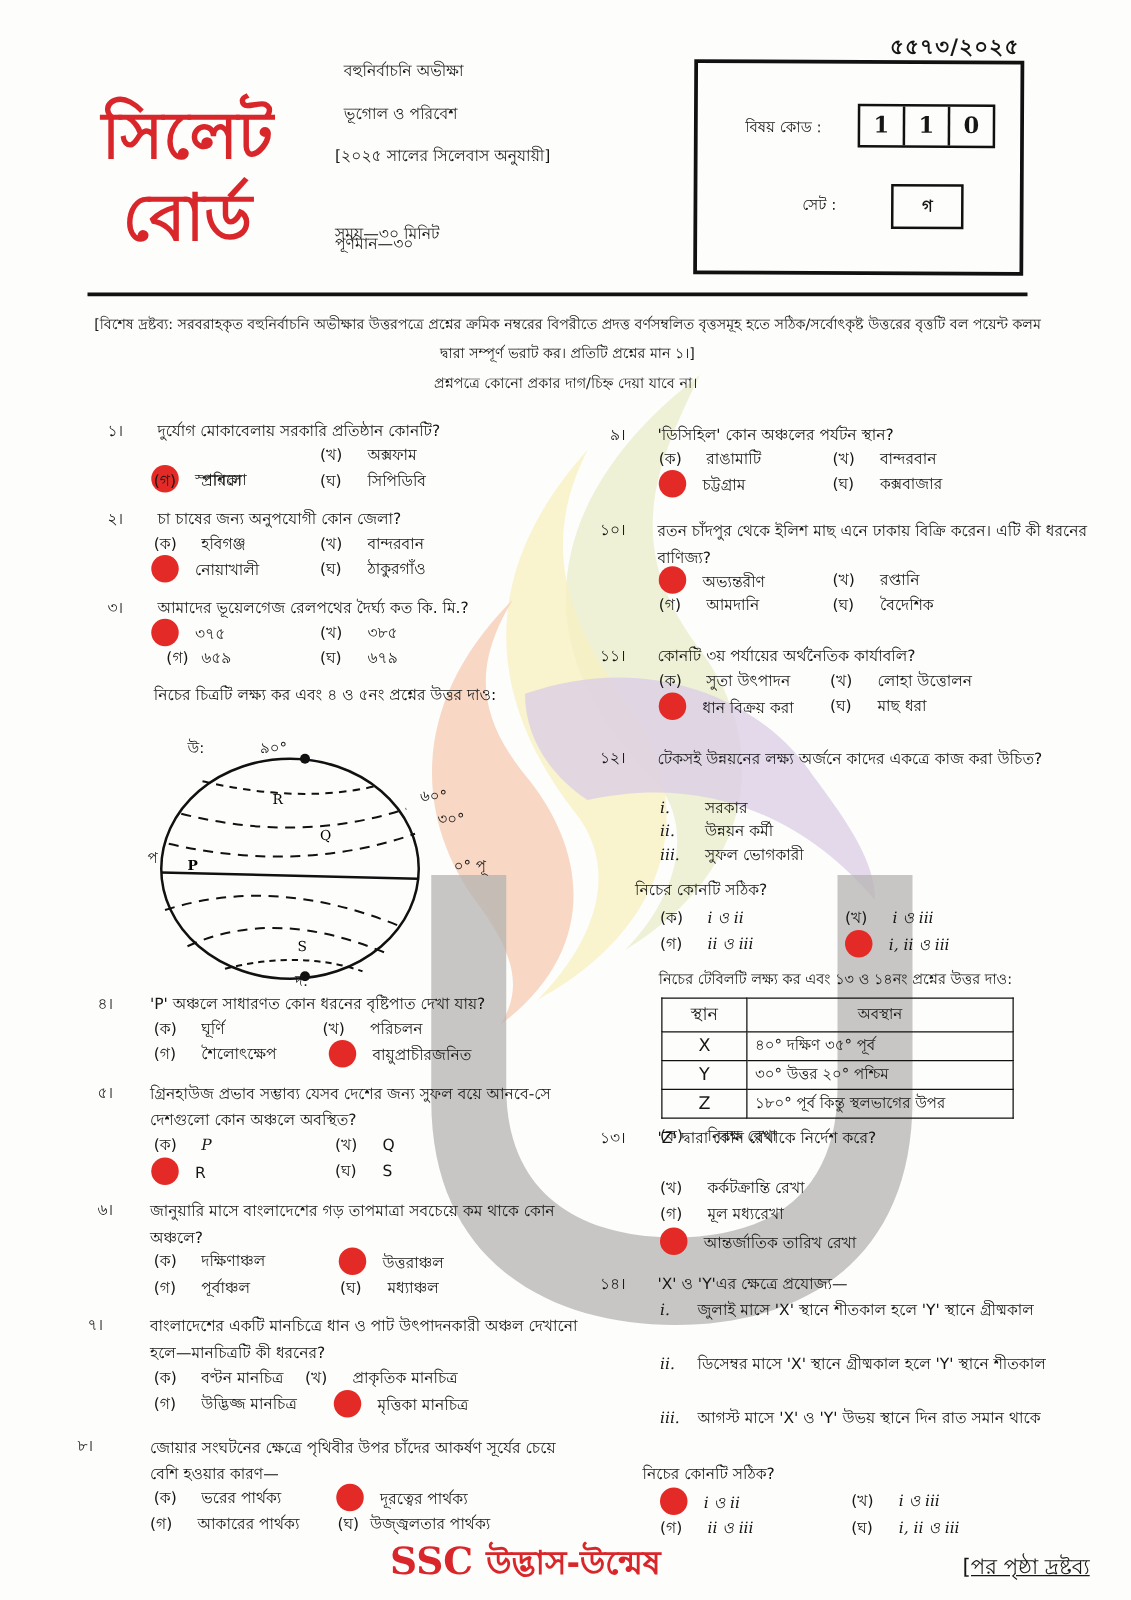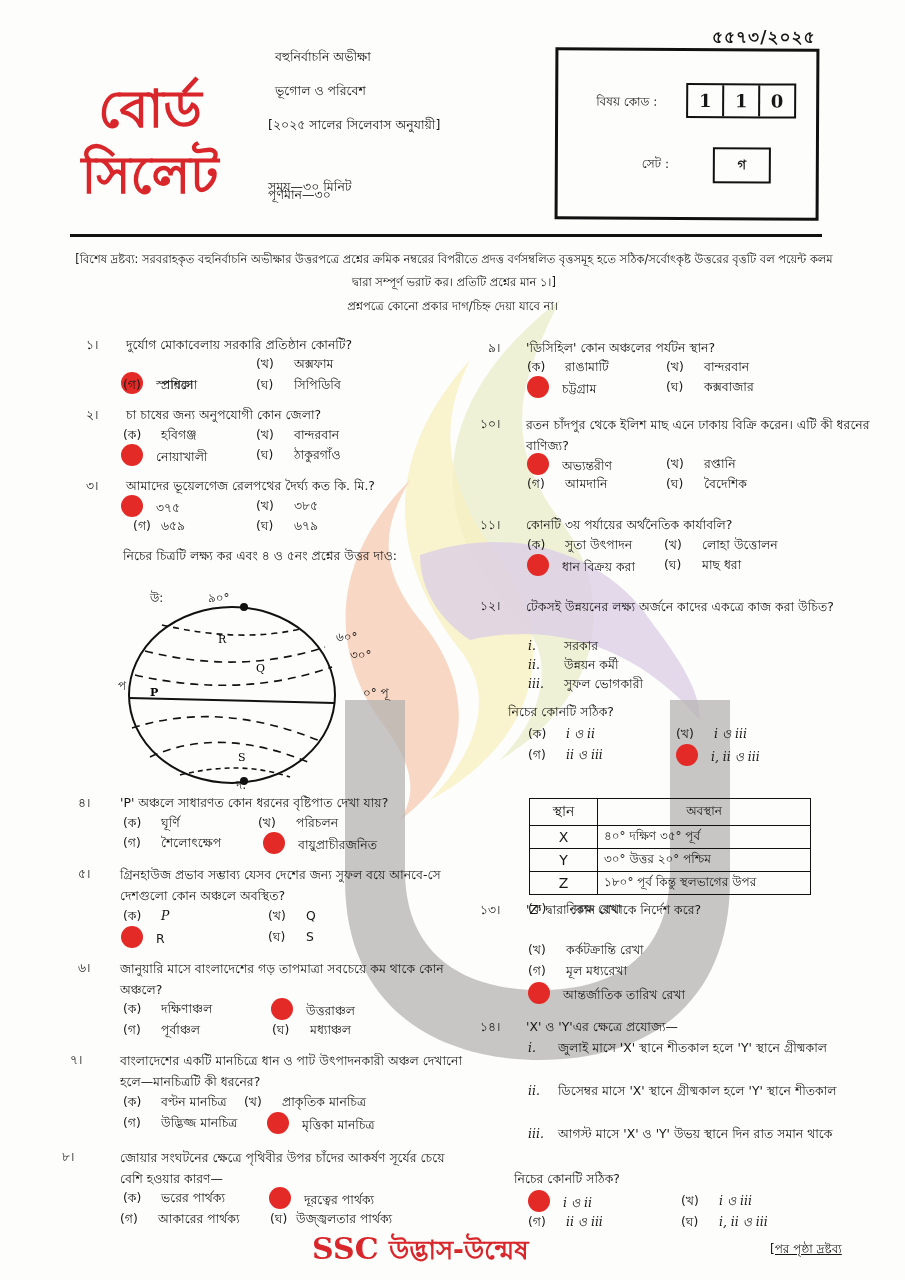--- a/index.html
+++ b/index.html
@@ -32,39 +32,39 @@
   .opt .lbl { display:inline-block; width:38px; }
   .dot { display:inline-block; width:22px; height:22px; border-radius:50%; background:#e42a26; vertical-align:middle; margin-left:3px; margin-right:13px; position:relative; top:-2px;}
   .ital { font-style:italic; font-family:"DejaVu Serif", serif; }
 
   table.loc { position:absolute; left:529px; top:798px; border-collapse:collapse; font-size:12px; }
   table.loc td, table.loc th { border:1.8px solid #111; padding:1px 6px; height:20px; font-weight:normal; }
   table.loc .c1 { width:55px; text-align:center; font-size:14px; }
   table.loc .c2 { width:200px; }
   .footer-brand { position:absolute; left:312px; top:1230px; color:#d9262b; font-size:30px; font-weight:bold; font-family:"DejaVu Serif", serif; }
   .footer-brand .bn { font-family:"DejaVu Sans", sans-serif; font-size:26px; }
-  .pto { position:absolute; left:770px; top:1240px; font-size:12px; text-decoration:underline; }
+  .pto { position:absolute; left:770px; top:1240px; font-size:17px; text-decoration:underline; }
   .diagram { position:absolute; left:120px; top:585px; }
 </style>
 </head>
 <body>
 
 <svg class="wm" width="905" height="1280" style="left:0;top:0;">
   <path d="M560 300 C430 400 420 520 520 620 C560 660 540 720 500 760 C600 700 620 600 560 520 C500 440 520 380 560 300Z" fill="#e8ecc9" opacity="0.75"></path>
   <path d="M470 360 C380 460 390 560 460 650 C500 700 470 760 430 800 C540 740 560 640 500 560 C440 480 440 420 470 360Z" fill="#f7efbf" opacity="0.75"></path>
   <path d="M410 480 C330 560 330 650 380 720 C410 760 420 790 400 820 C480 760 470 680 420 620 C380 570 380 530 410 480Z" fill="#f6c9b2" opacity="0.75"></path>
   <path d="M420 555 C520 520 610 560 650 620 C680 660 700 690 700 720 C640 650 560 620 470 640 C440 620 420 590 420 555Z" fill="#dccfe6" opacity="0.8"></path>
   <path d="M345 700 L405 700 L405 870 C405 960 470 990 540 990 C610 990 670 960 670 870 L670 700 L730 700 L730 880 C730 1010 640 1060 540 1060 C440 1060 345 1010 345 880Z" fill="#b5b3b1" opacity="0.75"></path>
 </svg>
 
 <div class="content">
 
   <div class="board-title">
+    <div>সিলেট</div>
     <div>বোর্ড</div>
-    <div>সিলেট</div>
   </div>
   <div class="meta-line" style="top:48px;left:275px;">বহুনির্বাচনি অভীক্ষা</div>
   <div class="meta-line" style="top:82px;left:275px;">ভূগোল ও পরিবেশ</div>
   <div class="meta-line" style="top:116px;">[২০২৫ সালের সিলেবাস অনুযায়ী]</div>
   <div class="meta-line" style="top:150px;margin-top:28px;">সময়—৩০ মিনিট</div>
   <div class="meta-line" style="top:186px;">পূর্ণমান—৩০</div>
 
   <div class="serial">৫৫৭৩/২০২৫</div>
   <div class="code-box">
     <div class="code-label" style="left:38px;top:42px;">বিষয় কোড :</div>
@@ -211,20 +211,21 @@
   </div>
   <div class="opt" style="left:528px;top:637px;"><span class="lbl ital" style="width:36px;">i.</span><span>সরকার</span></div>
   <div class="opt" style="left:528px;top:656px;"><span class="lbl ital" style="width:36px;">ii.</span><span>উন্নয়ন কর্মী</span></div>
   <div class="opt" style="left:528px;top:675px;"><span class="lbl ital" style="width:36px;">iii.</span><span>সুফল ভোগকারী</span></div>
   <div class="opt" style="left:508px;top:703px;">নিচের কোনটি সঠিক?</div>
   <div class="opt" style="left:528px;top:725px;"><span class="lbl">(ক)</span><span class="ital">i ও ii</span></div>
   <div class="opt" style="left:676px;top:725px;"><span class="lbl">(খ)</span><span class="ital">i ও iii</span></div>
   <div class="opt" style="left:528px;top:746px;"><span class="lbl">(গ)</span><span class="ital">ii ও iii</span></div>
   <div class="opt" style="left:673px;top:746px;"><span class="dot"></span><span class="ital">i, ii ও iii</span></div>
 
+  <div class="opt" style="left:527px;top:775px;font-size:11.6px;">নিচের টেবিলটি লক্ষ্য কর এবং ১৩ ও ১৪নং প্রশ্নের উত্তর দাও:</div>
   <table class="loc">
     <tbody>
         <tr>
       <th class="c1">স্থান</th>
       <th class="c2" style="text-align:center;">অবস্থান</th>
     </tr>
     <tr>
       <td class="c1">X</td>
       <td class="c2">৪০° দক্ষিণ ৩৫° পূর্ব</td>
     </tr>

